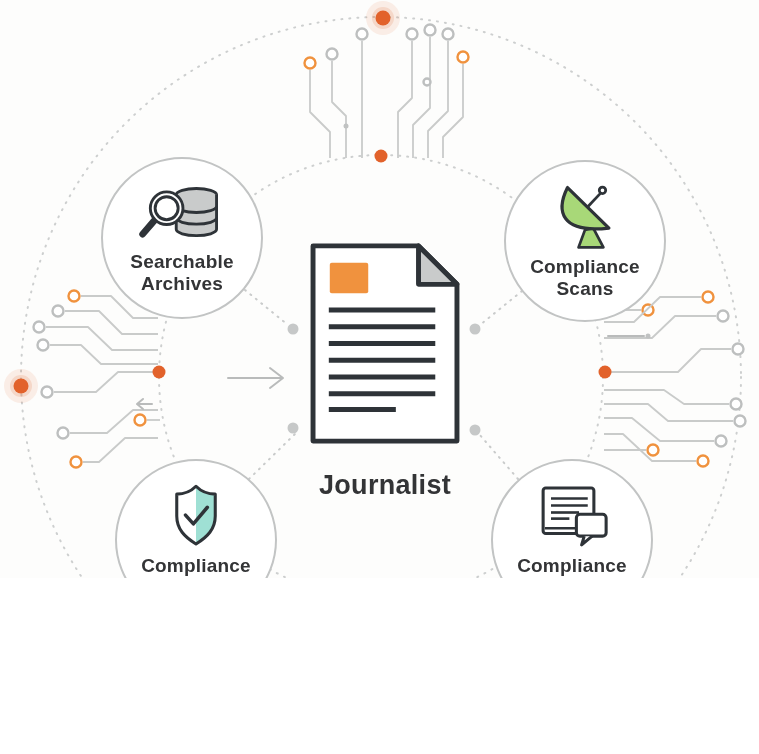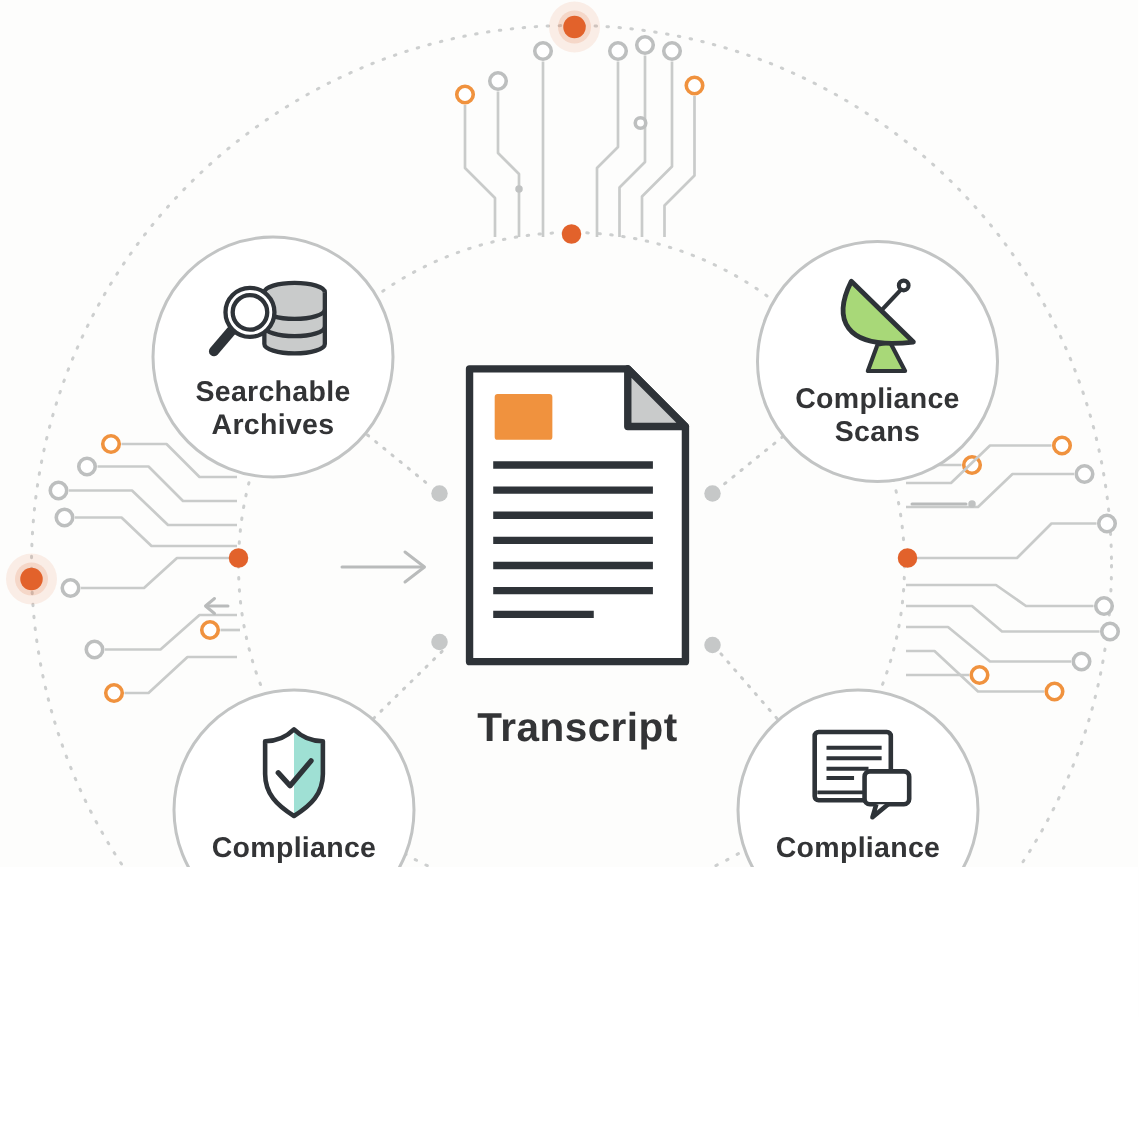--- a/index.html
+++ b/index.html
@@ -247,16 +247,16 @@
       <g class="ink-s" stroke-width="5">
         <line x1="23" y1="72" x2="131" y2="72"></line>
         <line x1="23" y1="89" x2="131" y2="89"></line>
         <line x1="23" y1="106" x2="131" y2="106"></line>
         <line x1="23" y1="123" x2="131" y2="123"></line>
         <line x1="23" y1="140" x2="131" y2="140"></line>
         <line x1="23" y1="157" x2="131" y2="157"></line>
         <line x1="23" y1="173" x2="91" y2="173"></line>
       </g>
     </svg>
-    <div class="center-label">Transcript</div>
+    <div class="center-label">Journalist</div>
   </div>
 
 </div>
 
 </body></html>

